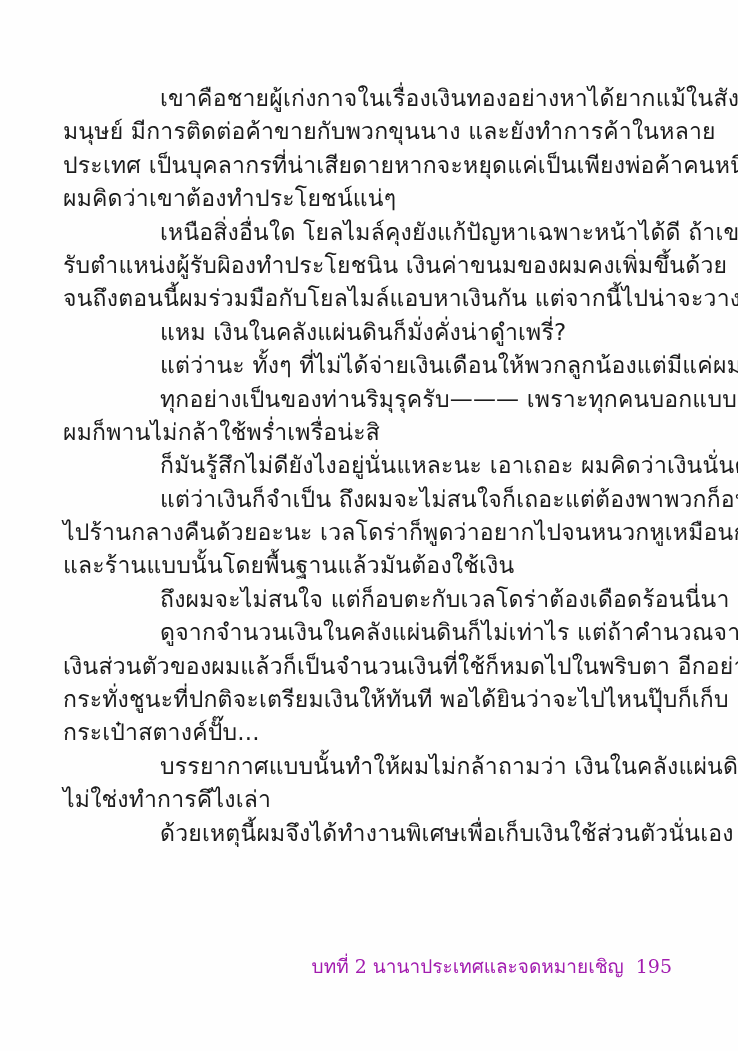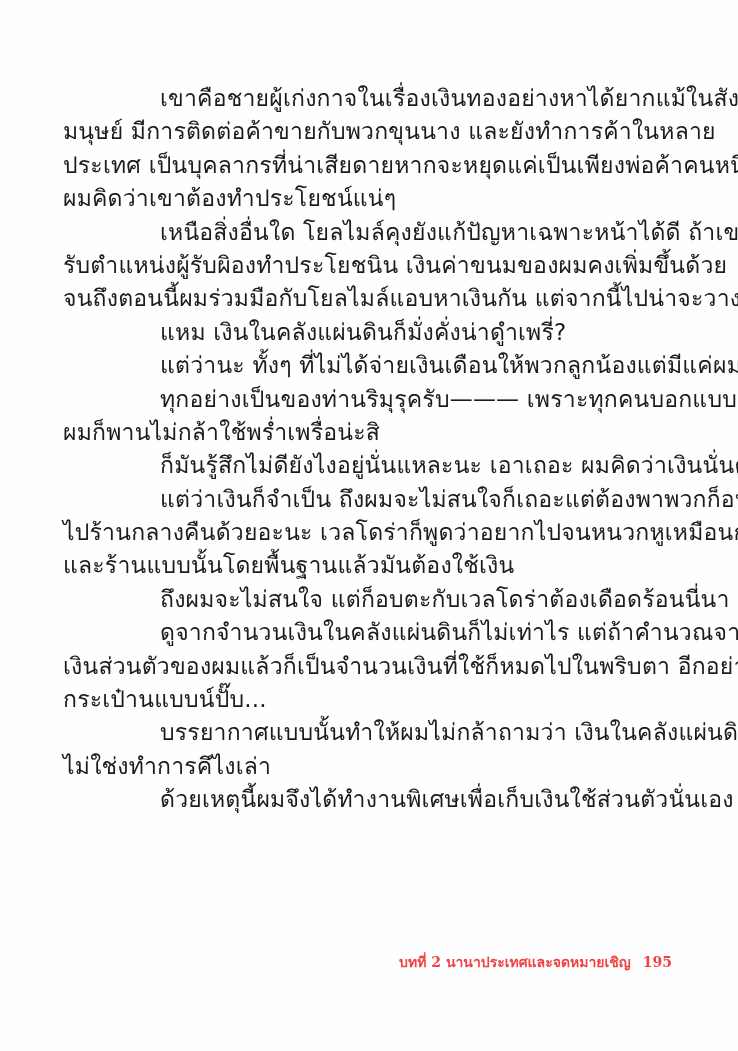--- a/index.html
+++ b/index.html
@@ -28,23 +28,23 @@
       height: 33.4px;
       white-space: nowrap;
       overflow: visible;
     }
     .text-line.indent { padding-left: 97px; }
     .page-footer {
       position: absolute;
       top: 951px;
       right: 66px;
       font-family: "DejaVu Serif", "Liberation Serif", serif;
-      font-size: 14px;
-      font-weight: 700;
-      color: #ef4444;
+      font-size: 19px;
+      font-weight: 400;
+      color: #a21caf;
       white-space: nowrap;
     }
     .page-footer .page-number { margin-left: 12px; }
   </style>
 </head>
 <body>
 
 <div class="page">
 
   <div class="body-text">
@@ -85,21 +85,22 @@
       <span class="text-line">และร้านแบบนั้นโดยพื้นฐานแล้วมันต้องใช้เงิน</span>
     </div>
 
     <div class="paragraph">
       <span class="text-line indent">ถึงผมจะไม่สนใจ แต่ก็อบตะกับเวลโดร่าต้องเดือดร้อนนี่นา</span>
     </div>
 
     <div class="paragraph">
       <span class="text-line indent">ดูจากจำนวนเงินในคลังแผ่นดินก็ไม่เท่าไร แต่ถ้าคำนวณจาก</span>
       <span class="text-line">เงินส่วนตัวของผมแล้วก็เป็นจำนวนเงินที่ใช้ก็หมดไปในพริบตา อีกอย่าง</span>
-      <span class="text-line">กระเป๋านแบบน์ปั๊บ...</span>
+      <span class="text-line">กระทั่งชูนะที่ปกติจะเตรียมเงินให้ทันที พอได้ยินว่าจะไปไหนปุ๊บก็เก็บ</span>
+      <span class="text-line">กระเป๋าสตางค์ปั๊บ...</span>
     </div>
 
     <div class="paragraph">
       <span class="text-line indent">บรรยากาศแบบนั้นทำให้ผมไม่กล้าถามว่า เงินในคลังแผ่นดิน</span>
       <span class="text-line">ไม่ใช่งทำการคึไงเล่า</span>
     </div>
 
     <div class="paragraph">
       <span class="text-line indent">ด้วยเหตุนี้ผมจึงได้ทำงานพิเศษเพื่อเก็บเงินใช้ส่วนตัวนั่นเอง</span>
     </div>

